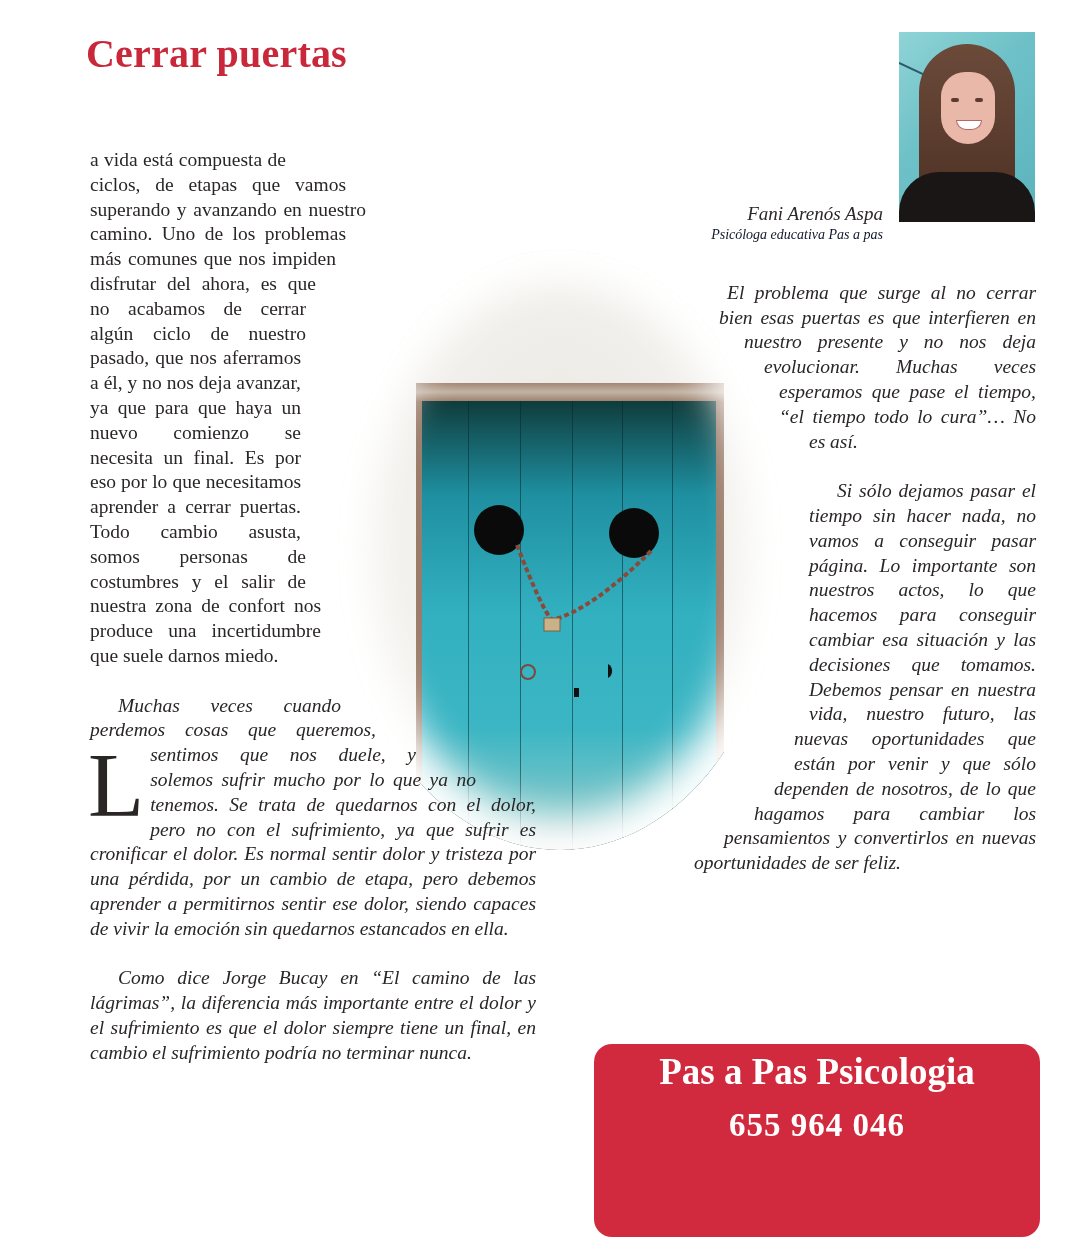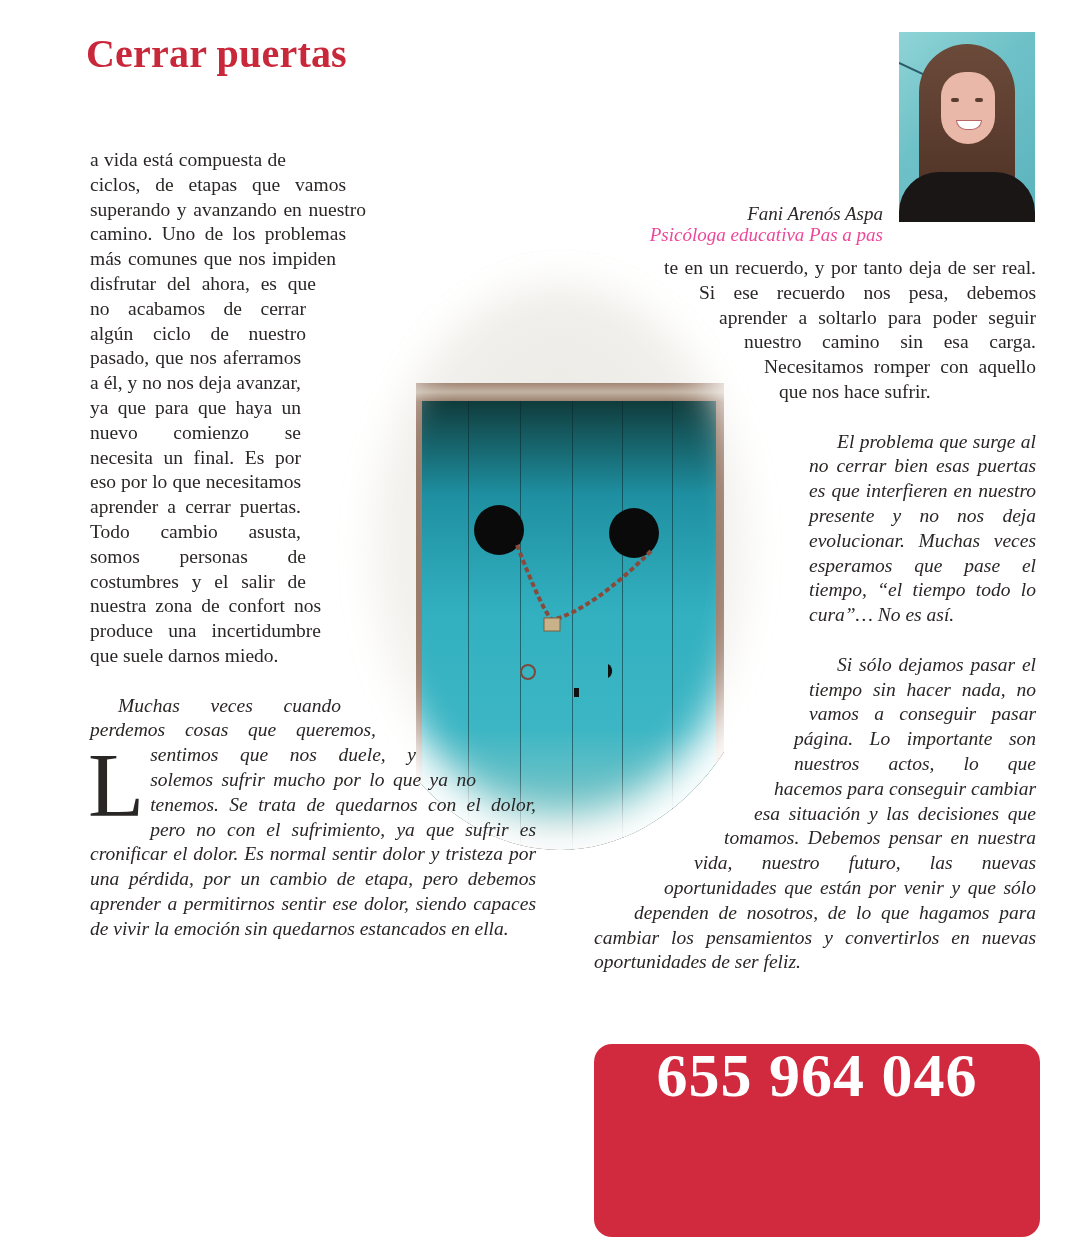--- a/index.html
+++ b/index.html
@@ -14,21 +14,21 @@
                   border-radius:48px 48px 0 0; background:linear-gradient(180deg,#6b4a3a,#4a2e22); }
   .author-photo .face { position:absolute; left:42px; top:40px; width:54px; height:72px;
                   border-radius:27px 27px 30px 30px; background:#e9b8a8; }
   .author-photo .smile { position:absolute; left:57px; top:88px; width:24px; height:8px;
                   border-radius:0 0 12px 12px; background:#fff; border:1px solid #b66; }
   .author-photo .eye { position:absolute; top:66px; width:8px; height:4px; border-radius:4px; background:#5a3b30; }
   .author-photo .body { position:absolute; left:0; top:140px; width:136px; height:60px; background:#1b1616; border-radius:40px 40px 0 0; }
   .author-photo .line1 { position:absolute; left:0; top:30px; width:60px; height:2px; background:#2a5a6a; transform:rotate(25deg); transform-origin:left; }
   .byline { position:absolute; right:203px; top:158px; text-align:right; font-style:italic;margin-top:45px; }
   .byline .name { font-size:19px; line-height:22px; color:#2c2828; }
-  .byline .role { font-size:19px; line-height:20px; color:#ec4899; }
+  .byline .role { font-size:14px; line-height:20px; color:#0f172a; }
 
   .col { position:absolute; font-size:19.5px; line-height:24.8px; text-align:justify; hyphens:manual; }
   .col p { margin:0; }
   .col .para { text-indent:28px; margin-top:24.8px;font-style:italic; }
   .col-left { left:90px; top:148px; width:446px; }
   .dropcap { float:left; font-size:92px; line-height:70px; height:72px; margin:6px 6px 0 -2px; color:#2a2626; font-family:"Liberation Serif",serif; }
 
   .col-right { left:594px; top:256px; width:442px; }
 
   
@@ -44,21 +44,21 @@
   .hole { position:absolute; width:50px; height:50px; border-radius:50%; background:#0a0a0a; }
   .chain { position:absolute; left:0; top:0; }
   .oval-fade { position:absolute; left:0; top:0; width:100%; height:100%; border-radius:50%;
           box-shadow: inset 0 0 40px 30px #ffffff; pointer-events:none; }
 
   .cta { position:absolute; left:594px; top:1044px; width:446px; height:193px;
          background:#d12a3e; border-radius:18px; color:#ffffff; text-align:center;
          font-family:"Liberation Serif",serif; font-weight:bold; }
   .cta .l1 { font-size:34px; line-height:38px; margin-top:26px; }
   .cta .l2 { font-size:37px; line-height:44px; margin-top:6px; }
-  .cta .phone { font-size:62px; line-height:58px; margin-top:2px; letter-spacing:1px; }
+  .cta .phone { font-size:33px; line-height:58px; margin-top:2px; letter-spacing:1px; }
 </style>
 </head>
 <body>
 
 <h1 class="title">Cerrar puertas</h1>
 
 <div class="byline">
   <div class="name">Fani Arenós Aspa</div>
   <div class="role">Psicóloga educativa Pas a pas</div>
 </div>
@@ -108,37 +108,38 @@
   <div style="float:right; clear:right; width:230px; height:50px;"></div>
   <div style="float:right; clear:right; width:235px; height:175px;"></div>
   <div style="float:right; clear:right; width:230px; height:50px;"></div>
   <div style="float:right; clear:right; width:215px; height:50px;"></div>
   <div style="float:right; clear:right; width:195px; height:50px;"></div>
   <div style="float:right; clear:right; width:160px; height:25px;"></div>
   <div style="float:right; clear:right; width:120px; height:25px;"></div>
   <div style="float:right; clear:right; width:60px; height:25px;"></div>
   <p><span class="dropcap">L</span><span>a vida está compuesta de ciclos, de etapas que vamos superando y avanzando en nuestro camino. Uno de los problemas más comunes que nos impiden disfrutar del ahora, es que no acabamos de cerrar algún ciclo de nuestro pasado, que nos aferramos a él, y no nos deja avanzar, ya que para que haya un nuevo comienzo se necesita un final. Es por eso por lo que necesitamos aprender a cerrar puertas. Todo cambio asusta, somos personas de costumbres y el salir de nuestra zona de confort nos produce una incertidumbre que suele darnos miedo.</span></p>
   <p class="para">Muchas veces cuando perdemos cosas que queremos, sentimos que nos duele, y solemos sufrir mucho por lo que ya no tenemos. Se trata de quedarnos con el dolor, pero no con el sufrimiento, ya que sufrir es cronificar el dolor. Es normal sentir dolor y tristeza por una pérdida, por un cambio de etapa, pero debemos aprender a permitirnos sentir ese dolor, siendo capaces de vivir la emoción sin quedarnos estancados en ella.</p>
+  <p class="para">Como dice Jorge Bucay en “El camino de las lágrimas”, la diferencia más importante entre el dolor y el sufrimiento es que el dolor siempre tiene un final, en cambio el sufrimiento podría no terminar nunca.</p>
 </div>
 
 <div class="col col-right">
   <div style="float:left; width:70px; height:25px;"></div>
   <div style="float:left; clear:left; width:105px; height:25px;"></div>
   <div style="float:left; clear:left; width:125px; height:25px;"></div>
   <div style="float:left; clear:left; width:150px; height:25px;"></div>
   <div style="float:left; clear:left; width:170px; height:25px;"></div>
   <div style="float:left; clear:left; width:185px; height:50px;"></div>
   <div style="float:left; clear:left; width:215px; height:275px;"></div>
   <div style="float:left; clear:left; width:200px; height:50px;"></div>
   <div style="float:left; clear:left; width:180px; height:25px;"></div>
   <div style="float:left; clear:left; width:160px; height:25px;"></div>
   <div style="float:left; clear:left; width:130px; height:25px;"></div>
   <div style="float:left; clear:left; width:100px; height:25px;"></div>
   <div style="float:left; clear:left; width:70px; height:25px;"></div>
   <div style="float:left; clear:left; width:40px; height:25px;"></div>
-  <p>te en un recuerdo, y por tanto deja de ser real. Si ese recuerdo nos pesa, debemos aprender a soltarlo para poder seguir nuestro camino sin esa carga. Necesitamos romper con aquello que nos hace sufrir.</p>
   <p class="para">El problema que surge al no cerrar bien esas puertas es que interfieren en nuestro presente y no nos deja evolucionar. Muchas veces esperamos que pase el tiempo, “el tiempo todo lo cura”… No es así.</p>
   <p class="para">Si sólo dejamos pasar el tiempo sin hacer nada, no vamos a conseguir pasar página. Lo importante son nuestros actos, lo que hacemos para conseguir cambiar esa situación y las decisiones que tomamos. Debemos pensar en nuestra vida, nuestro futuro, las nuevas oportunidades que están por venir y que sólo dependen de nosotros, de lo que hagamos para cambiar los pensamientos y convertirlos en nuevas oportunidades de ser feliz.</p>
 </div>
 
 <div class="cta">
+  <div class="l2">Pas a Pas Psicologia</div>
   <div class="phone">655 964 046</div>
 </div>
 
 </body></html>

